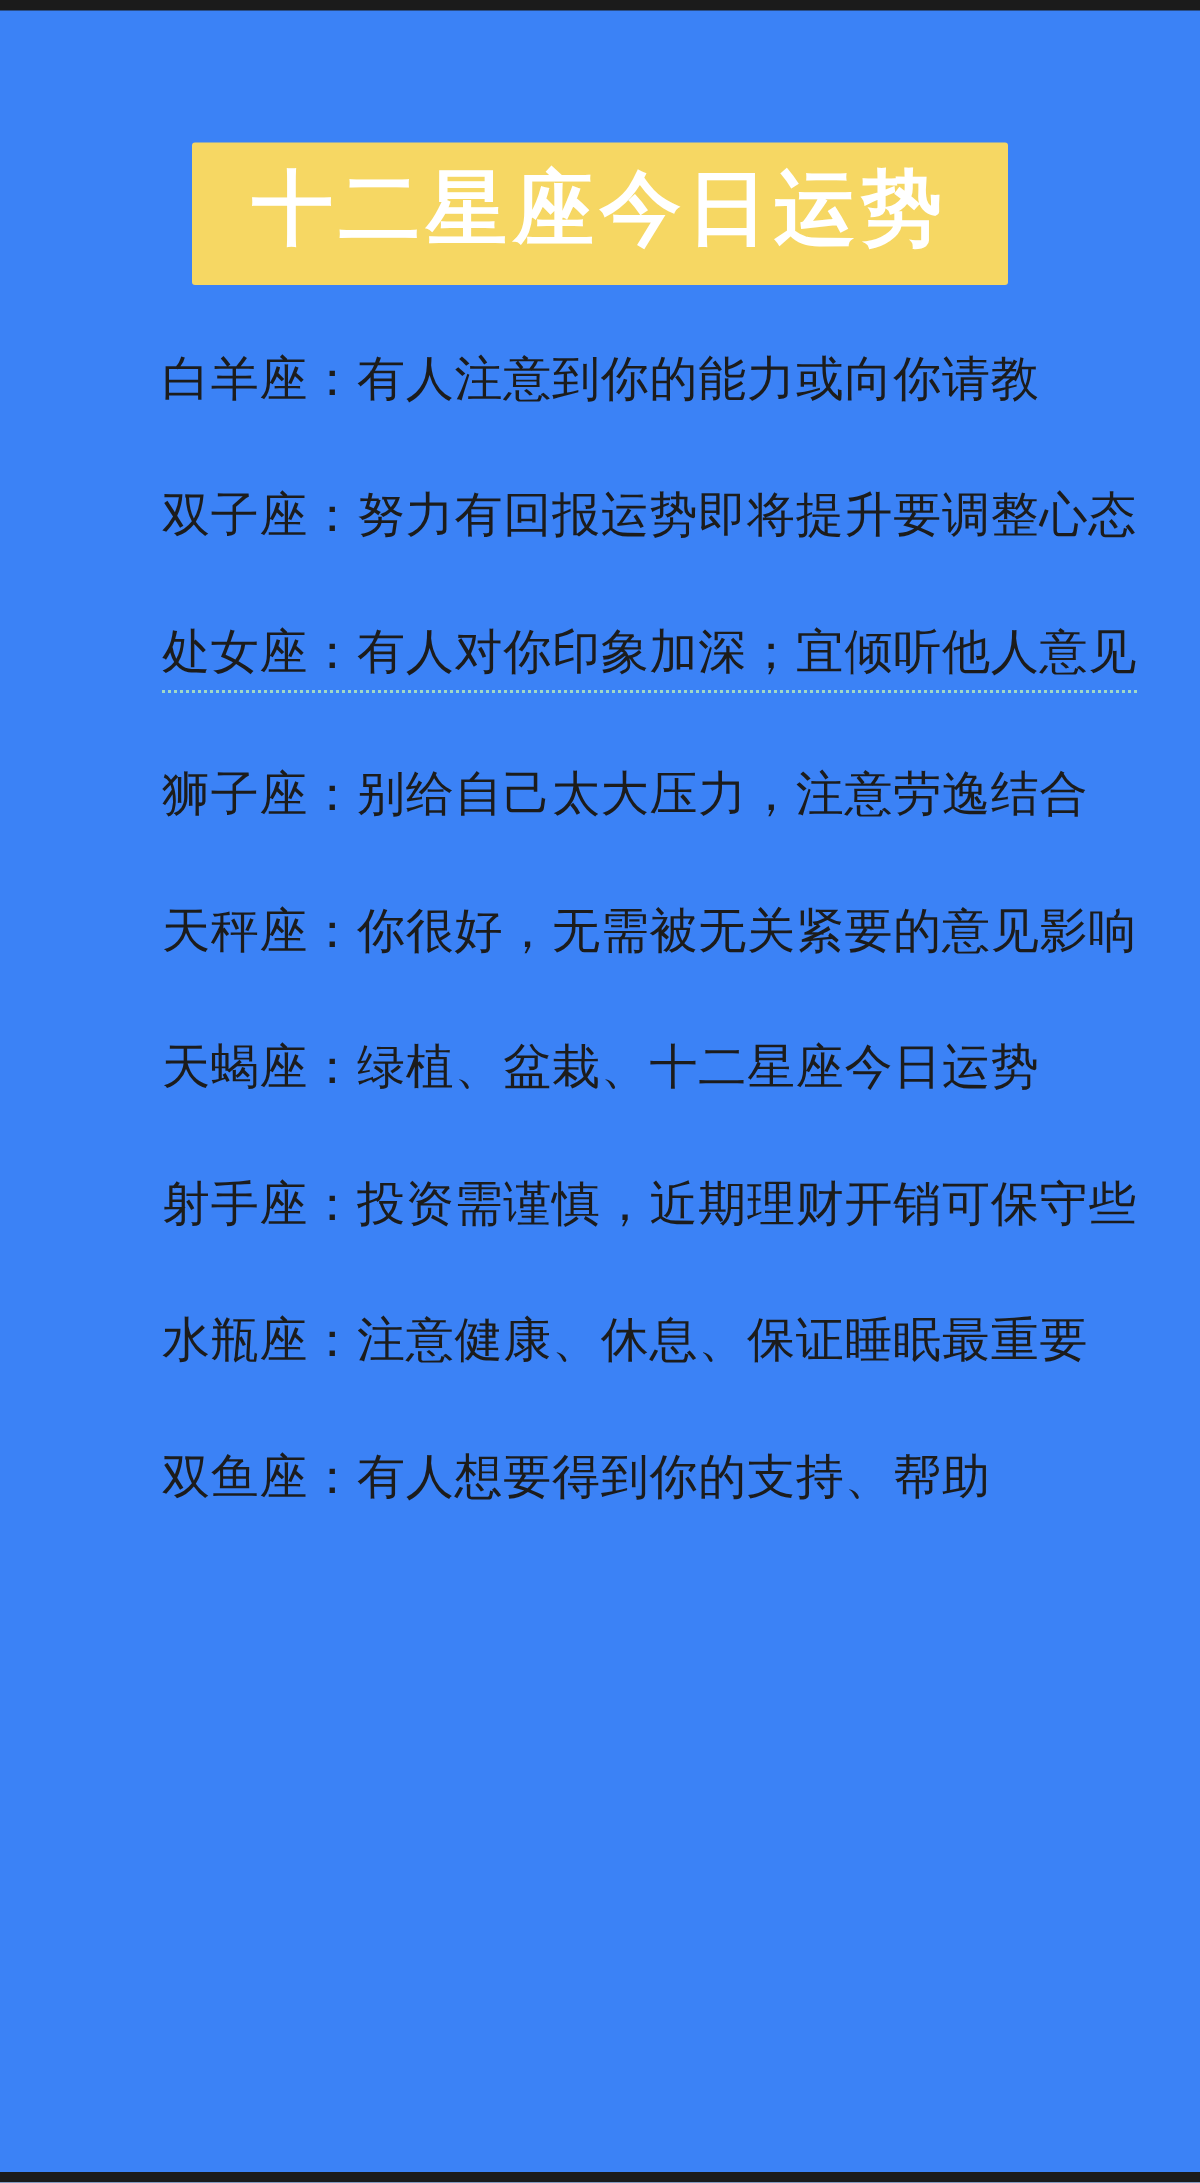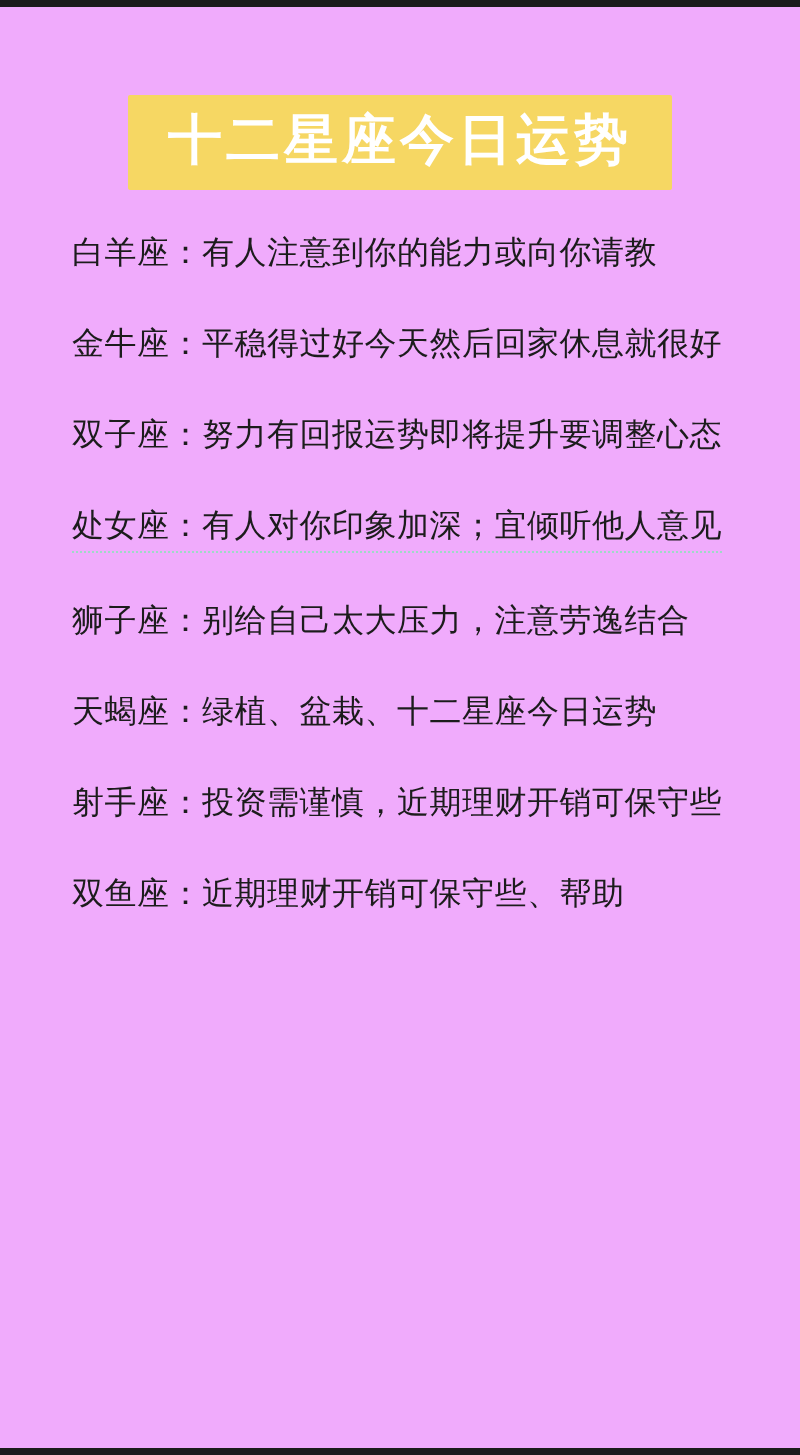--- a/index.html
+++ b/index.html
@@ -11,21 +11,21 @@
     width: 800px;
     height: 1455px;
     font-family: "Liberation Sans", "DejaVu Sans", sans-serif;
     -webkit-font-smoothing: antialiased;
     overflow: hidden;
   }
   .page {
     position: relative;
     width: 800px;
     height: 1455px;
-    background: #f0abfc;
+    background: #3b82f6;
     box-sizing: border-box;
     display: flex;
     flex-direction: column;
   }
   
   .edge-bar {
     width: 100%;
     height: 7px;
     background: #1b1b1b;
     flex: 0 0 auto;
@@ -51,20 +51,21 @@
     line-height: 1.05;
     font-weight: bold;
     color: #ffffff;
     letter-spacing: 4px;
     white-space: nowrap;
     font-family: "Liberation Sans", "DejaVu Sans", sans-serif;
   }
   .list {
     margin-top: 42px;
     padding: 0 52px 0 72px;
+    margin-left: 36px;
   }
   .row {
     font-size: 32px;
     line-height: 1.25;
     color: #1c1c1c;
     letter-spacing: 0.5px;
     white-space: nowrap;
     padding: 0 0 4px 0;
     margin-bottom: 47px;
   }
@@ -100,50 +101,53 @@
         <div class="title-text">十二星座今日运势</div>
       </div>
     </div>
 
     <div class="list">
 
       <div class="row">
         <span class="row-sign">白羊座</span><span class="row-sep">：</span><span class="row-text">有人注意到你的能力或向你请教</span>
       </div>
 
-      <div class="row">
-        <span class="row-sign">金牛座</span><span class="row-sep">：</span><span class="row-text">平稳得过好今天然后回家休息就很好</span>
-      </div>
 
       <div class="row">
         <span class="row-sign">双子座</span><span class="row-sep">：</span><span class="row-text">努力有回报运势即将提升要调整心态</span>
       </div>
 
 
       <div class="row highlighted">
         <span class="row-sign">处女座</span><span class="row-sep">：</span><span class="row-text">有人对你印象加深；宜倾听他人意见</span>
       </div>
 
       <div class="row">
         <span class="row-sign">狮子座</span><span class="row-sep">：</span><span class="row-text">别给自己太大压力，注意劳逸结合</span>
       </div>
 
+      <div class="row">
+        <span class="row-sign">天秤座</span><span class="row-sep">：</span><span class="row-text">你很好，无需被无关紧要的意见影响</span>
+      </div>
 
       <div class="row">
         <span class="row-sign">天蝎座</span><span class="row-sep">：</span><span class="row-text">绿植、盆栽、十二星座今日运势</span>
       </div>
 
       <div class="row">
         <span class="row-sign">射手座</span><span class="row-sep">：</span><span class="row-text">投资需谨慎，近期理财开销可保守些</span>
       </div>
 
 
+      <div class="row">
+        <span class="row-sign">水瓶座</span><span class="row-sep">：</span><span class="row-text">注意健康、休息、保证睡眠最重要</span>
+      </div>
 
       <div class="row">
-        <span class="row-sign">双鱼座</span><span class="row-sep">：</span><span class="row-text">近期理财开销可保守些、帮助</span>
+        <span class="row-sign">双鱼座</span><span class="row-sep">：</span><span class="row-text">有人想要得到你的支持、帮助</span>
       </div>
 
     </div>
 
   </div>
 
   <div class="edge-bar"></div>
 
 </div>
 

